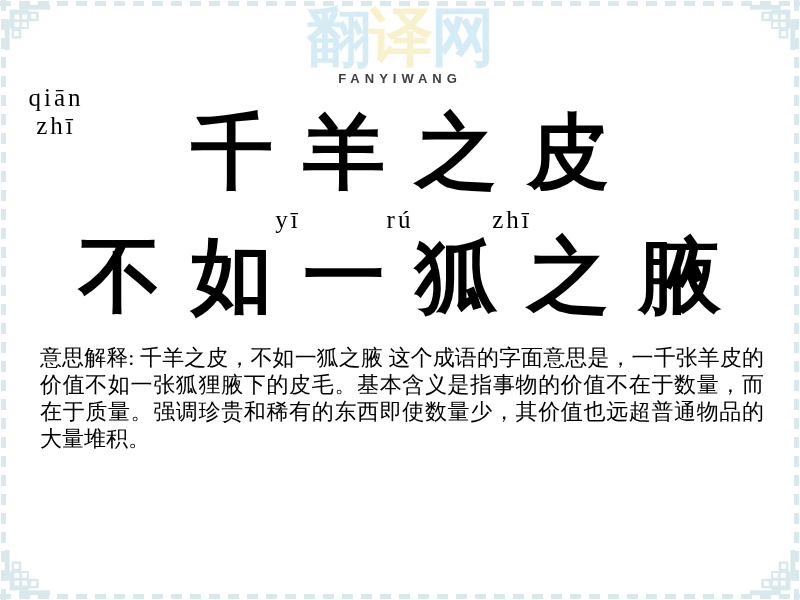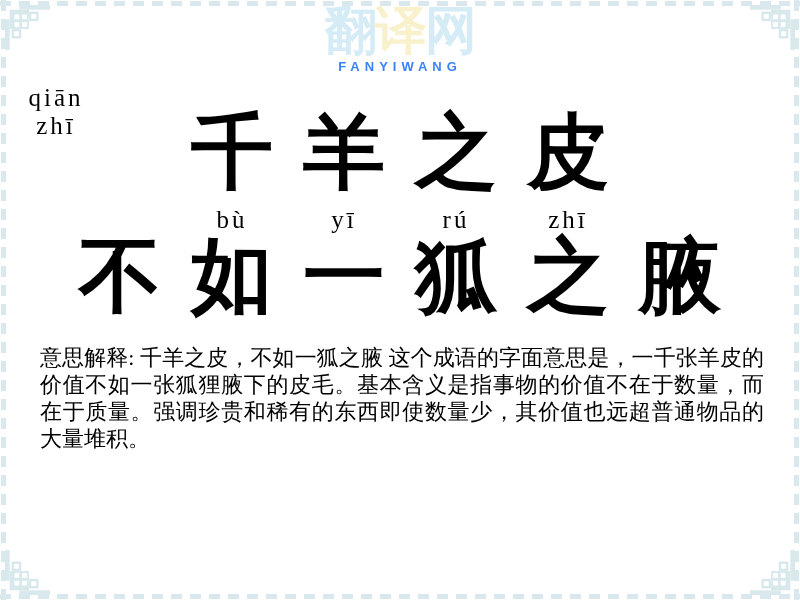--- a/index.html
+++ b/index.html
@@ -30,21 +30,21 @@
   .corner-tr{top:2px;right:2px;transform:scaleX(-1);}
   .corner-bl{bottom:2px;left:2px;transform:scaleY(-1);}
   .corner-br{bottom:2px;right:2px;transform:scale(-1,-1);}
   
   .watermark{
     position:absolute;top:4px;left:50%;transform:translateX(-50%);
     text-align:center;user-select:none;
   }
   .wm-chars{
     font-family:Liberation Serif, serif;
-    font-weight:bold;font-size:52px;line-height:1.05;
+    font-weight:bold;font-size:64px;line-height:1.05;
     letter-spacing:-2px;white-space:nowrap;
   }
   .wm-caption{
     font-family:"Liberation Sans","DejaVu Sans",sans-serif;
     font-weight:bold;font-size:13px;letter-spacing:5px;margin-top:0;
   }
   
   .row{
     position:absolute;left:0;width:800px;
     display:flex;justify-content:center;
@@ -131,36 +131,35 @@
       <rect x="21" y="13" width="5" height="5" fill="#ffffff"></rect>
       <rect x="13" y="21" width="5" height="5" fill="#ffffff"></rect>
       <rect x="21" y="21" width="5" height="5" fill="#ffffff"></rect>
       <rect x="30.5" y="12.5" width="5" height="5" fill="#ffffff"></rect>
       <rect x="12.5" y="30.5" width="5" height="5" fill="#ffffff"></rect>
     </svg>
   </div>
 
   <div class="watermark">
     <div class="wm-chars"><span class="wm-char" style="color: rgb(213, 236, 246);">翻</span><span class="wm-char" style="color: rgb(248, 241, 203);">译</span><span class="wm-char" style="color: rgb(213, 236, 246);">网</span></div>
-    <div class="wm-caption" style="color: #3b82f6;">FANYIWANG</div>
+    <div class="wm-caption" style="color: #404040;">FANYIWANG</div>
   </div>
 
   <div class="row pinyin-row row-1-pinyin">
       <span class="cell">qiān</span>
       <span class="cell">zhī</span>
     </div>
   <div class="row hanzi-row row-1-hanzi">
       <span class="cell">千</span>
       <span class="cell">羊</span>
       <span class="cell">之</span>
       <span class="cell">皮</span>
     </div>
 
   <div class="row pinyin-row row-2-pinyin">
-      <span class="cell">bù</span>
       <span class="cell">yī</span>
       <span class="cell">rú</span>
       <span class="cell">zhī</span>
     </div>
   <div class="row hanzi-row row-2-hanzi">
       <span class="cell">不</span>
       <span class="cell">如</span>
       <span class="cell">一</span>
       <span class="cell">狐</span>
       <span class="cell">之</span>

